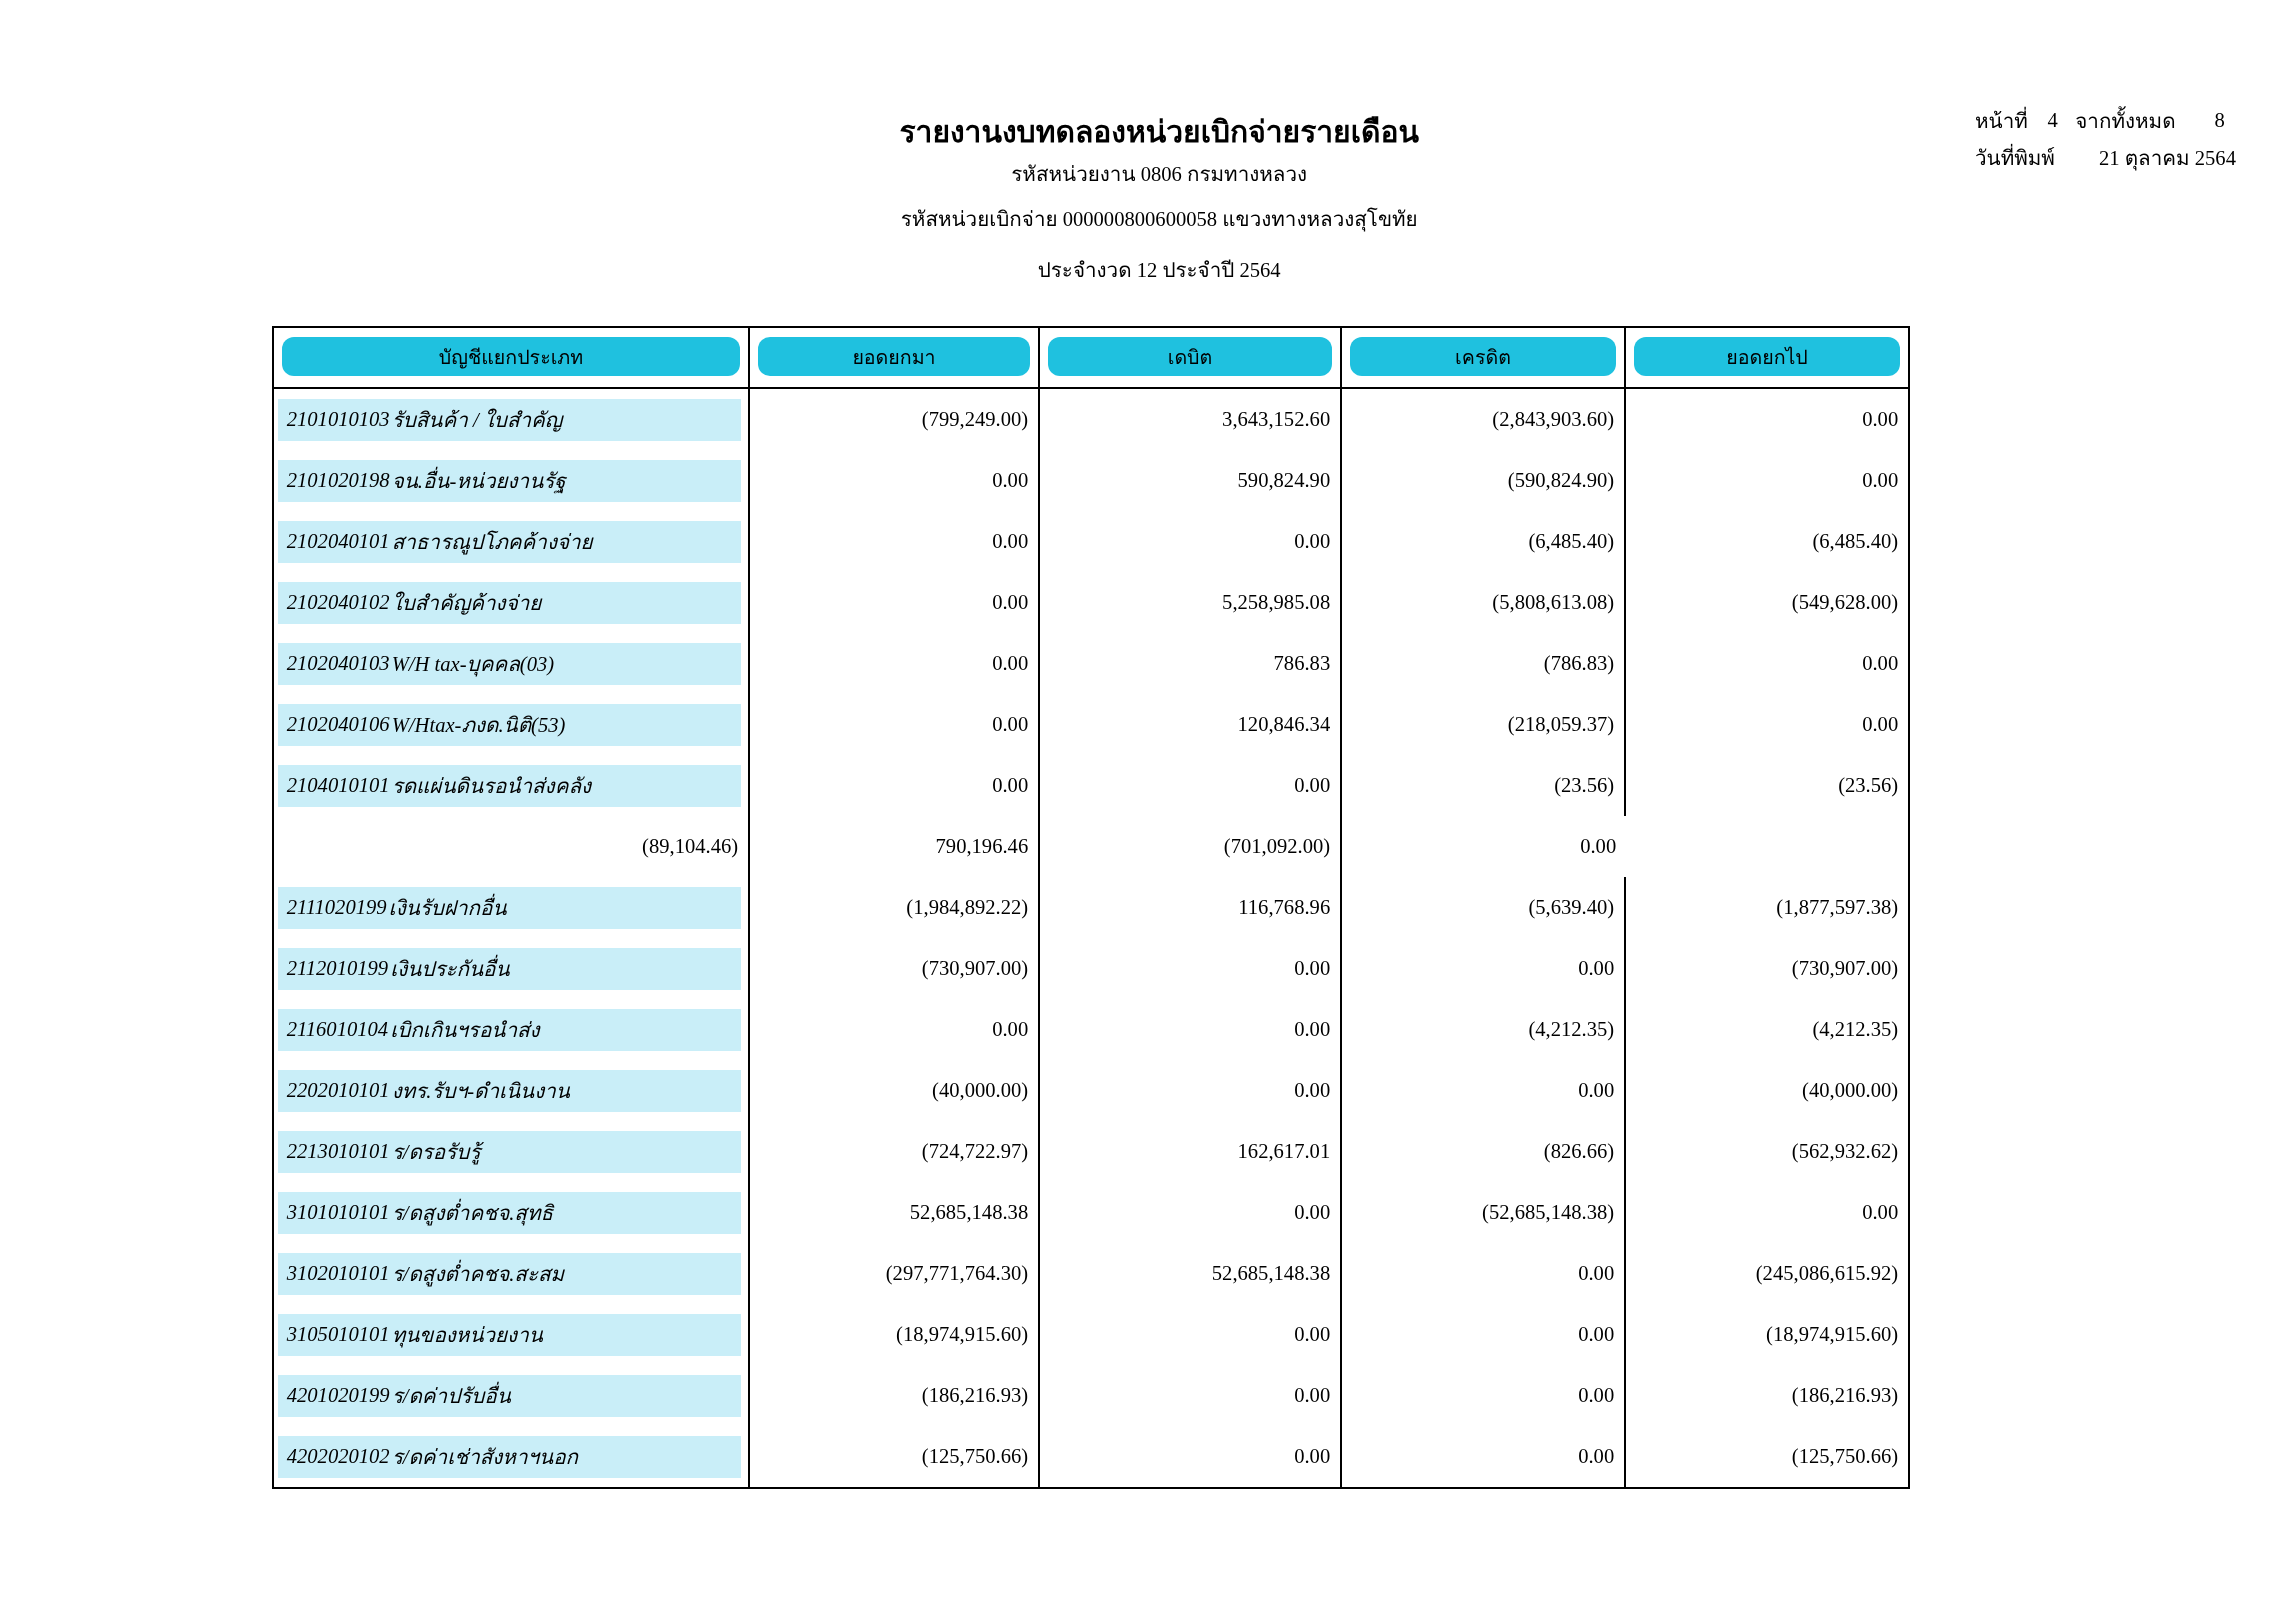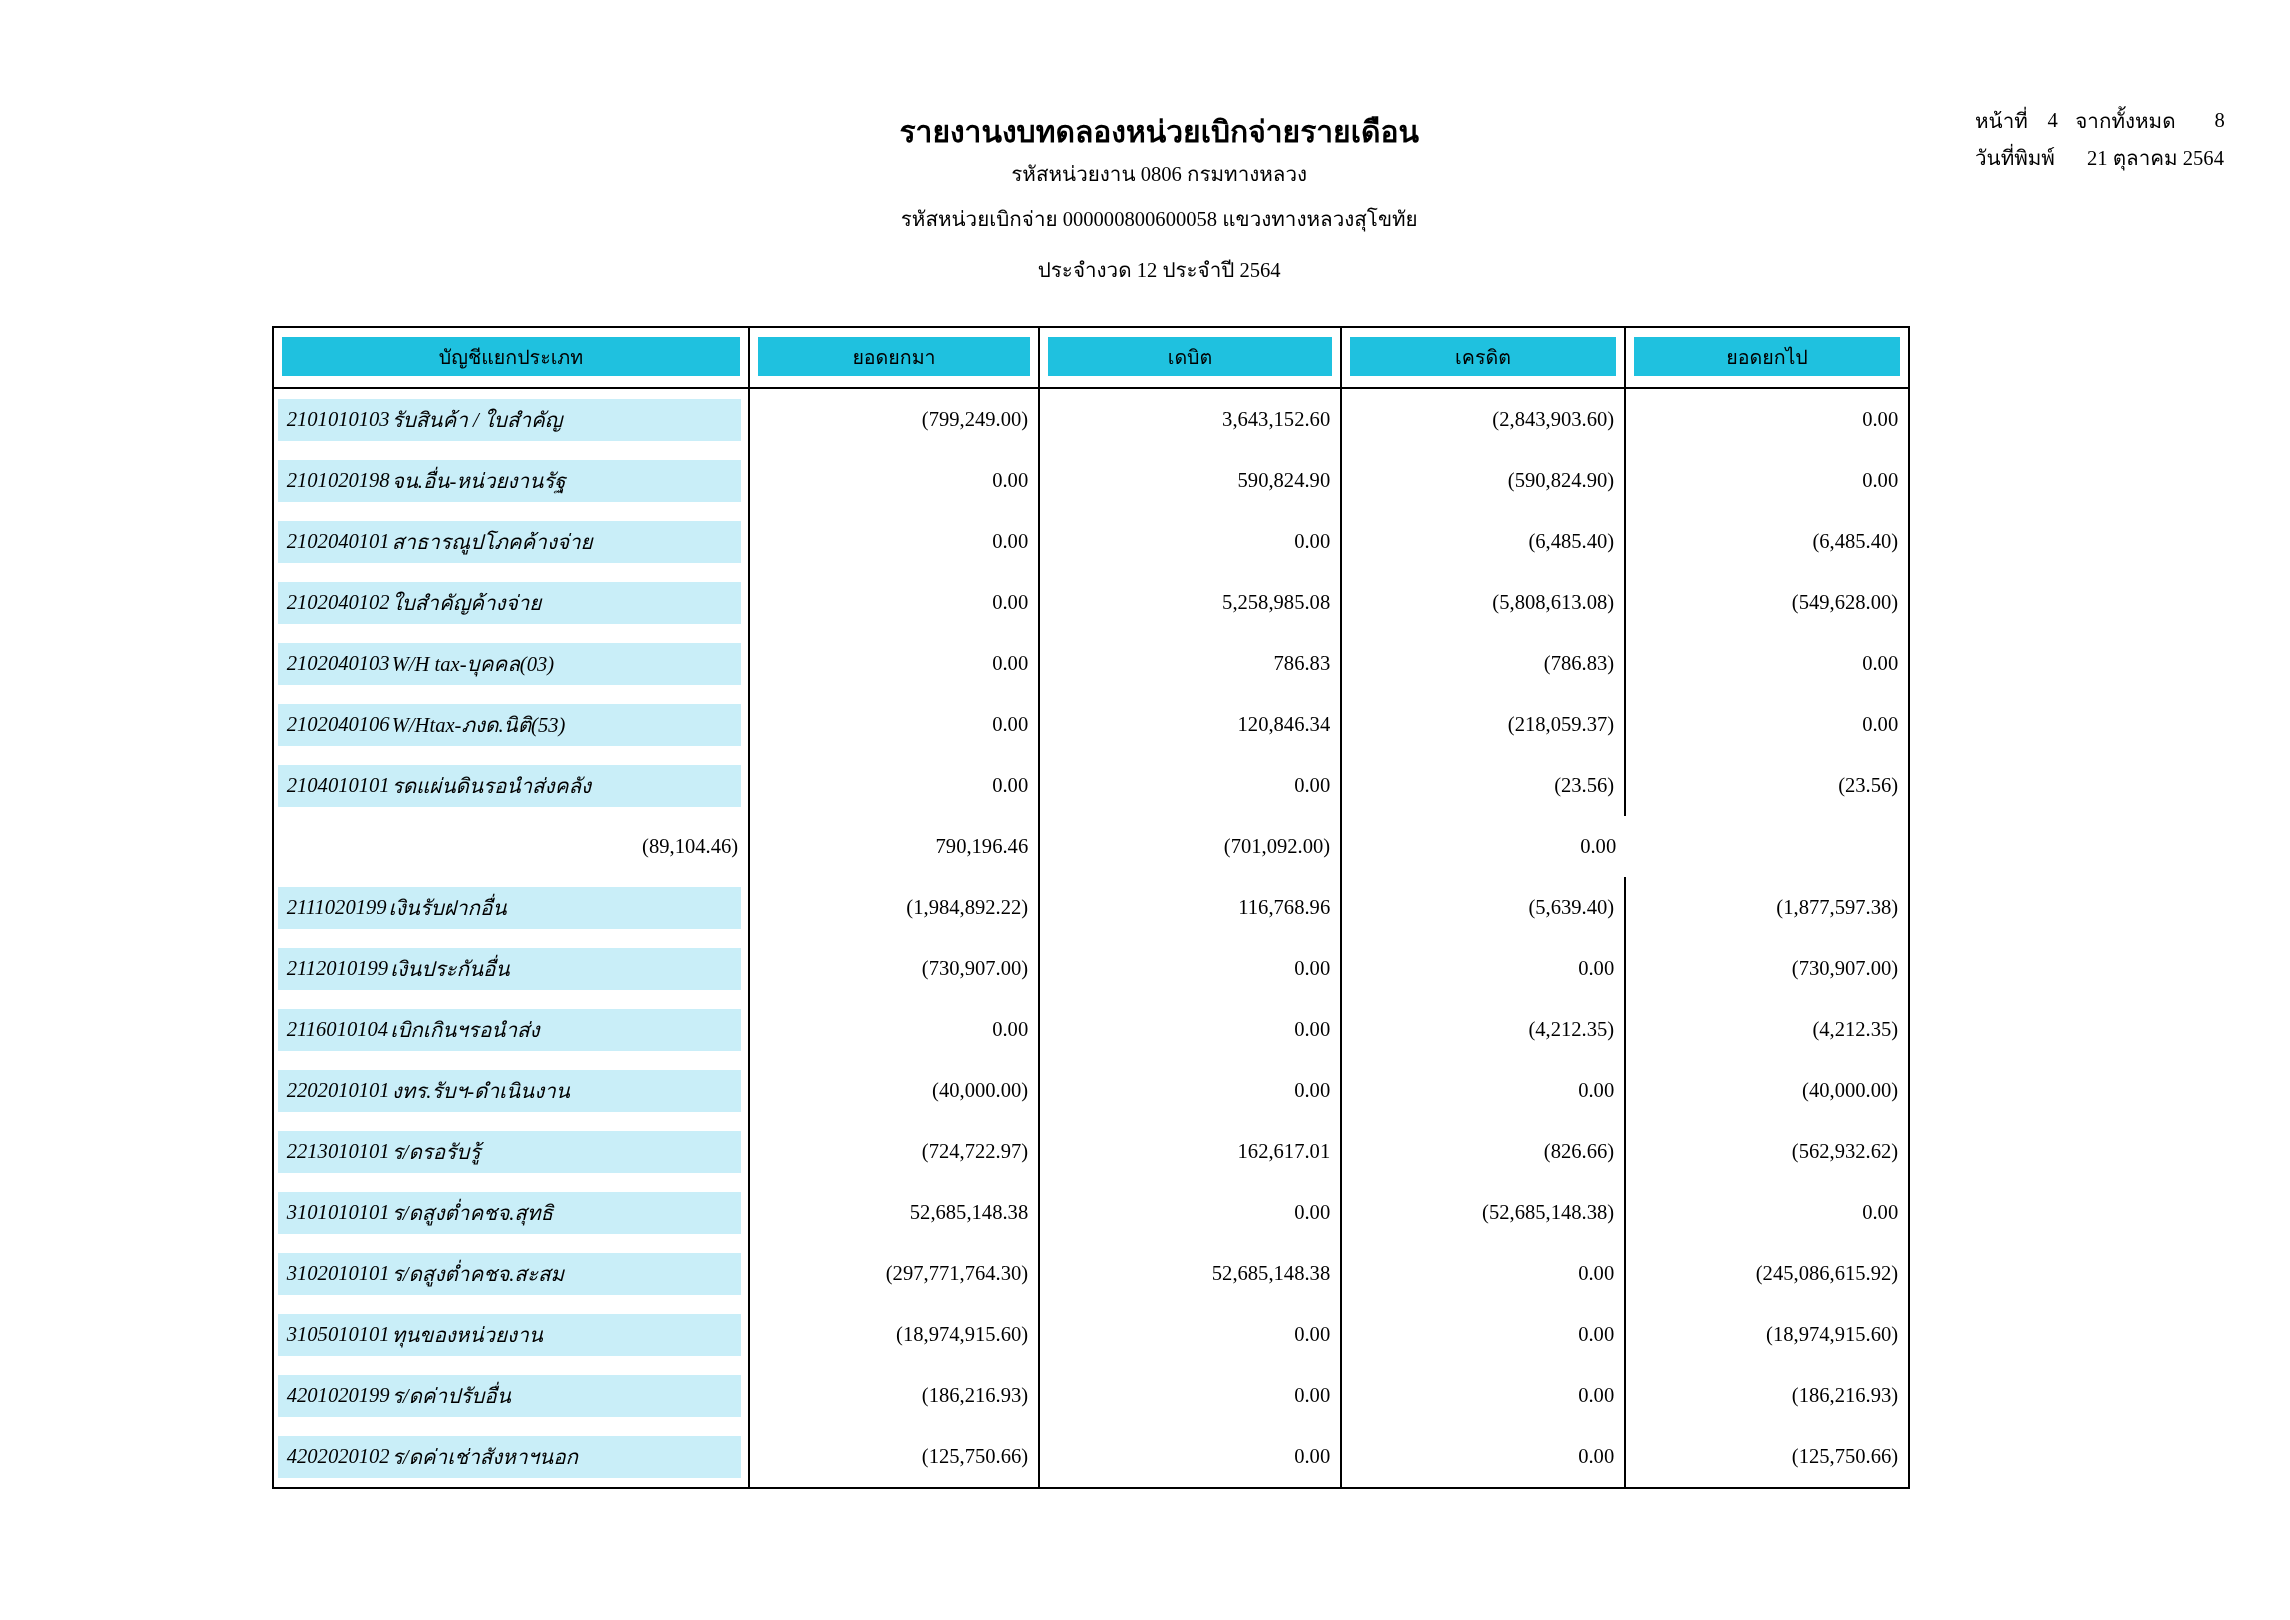--- a/index.html
+++ b/index.html
@@ -11,33 +11,33 @@
                 transform:translateX(13.7px); }
   .doc-title   { position:absolute; left:0; right:0; top:108px; font-size:30px; font-weight:bold; }
   .doc-line2   { position:absolute; left:0; right:0; top:157px; font-size:20.6px; }
   .doc-line3   { position:absolute; left:0; right:0; top:202px; font-size:20.6px; }
   .doc-line4   { position:absolute; left:0; right:0; top:253px; font-size:20.6px; }
 
   
   .pageinfo { position:absolute; left:1975px; top:102px; font-size:20.6px; }
   .pageinfo .pi-row { display:flex; align-items:center; height:37px; white-space:nowrap; }
   .pi-gap20 { margin-left:19.6px; } .pi-gap18 { margin-left:17.6px; }
-  .pi-gap40 { margin-left:39px; } .pi-gap33 { margin-left:32px; }
+  .pi-gap40 { margin-left:39px; } .pi-gap33 { margin-left:44px; }
 
   
   :root { --header_cyan:#1FC1DF; --row_cyan:#C9EEF8; }
   .trial-table { position:absolute; left:272px; top:326px; width:1638px;
                  border:2px solid #000; background:#fff; }
   .t-grid-cols { display:grid; grid-template-columns:476px 290px 302px 284px 1fr; }
 
   .t-head { height:61px; border-bottom:2px solid #000; }
   .hcell  { border-right:2px solid #000; padding:8.8px 7.8px 10.8px 7.8px; }
   .hcell:last-child { border-right:none; }
   .hbox   { background:var(--header_cyan,#1FC1DF); width:100%; height:100%;
-            display:flex; align-items:center; justify-content:center; font-size:19.6px; }
+            display:flex; align-items:center; justify-content:center; font-size:19.6px;border-radius:12px; }
 
   .trow { height:61px; }
   .cell { border-right:2px solid #000; }
   .cell:last-child { border-right:none; }
   .cell.acct { display:flex; align-items:center; padding:0 6.9px 0 3.9px; }
   .acct-bar  { background:var(--row_cyan,#C9EEF8); height:42px; width:100%;
                display:flex; align-items:center; font-size:20.6px;font-style:italic; }
   .acct-code { padding-left:8.8px; flex:0 0 98px; }
   .acct-name { padding-left:2px; white-space:nowrap; }
   .cell.num  { display:flex; align-items:center; justify-content:flex-end;

